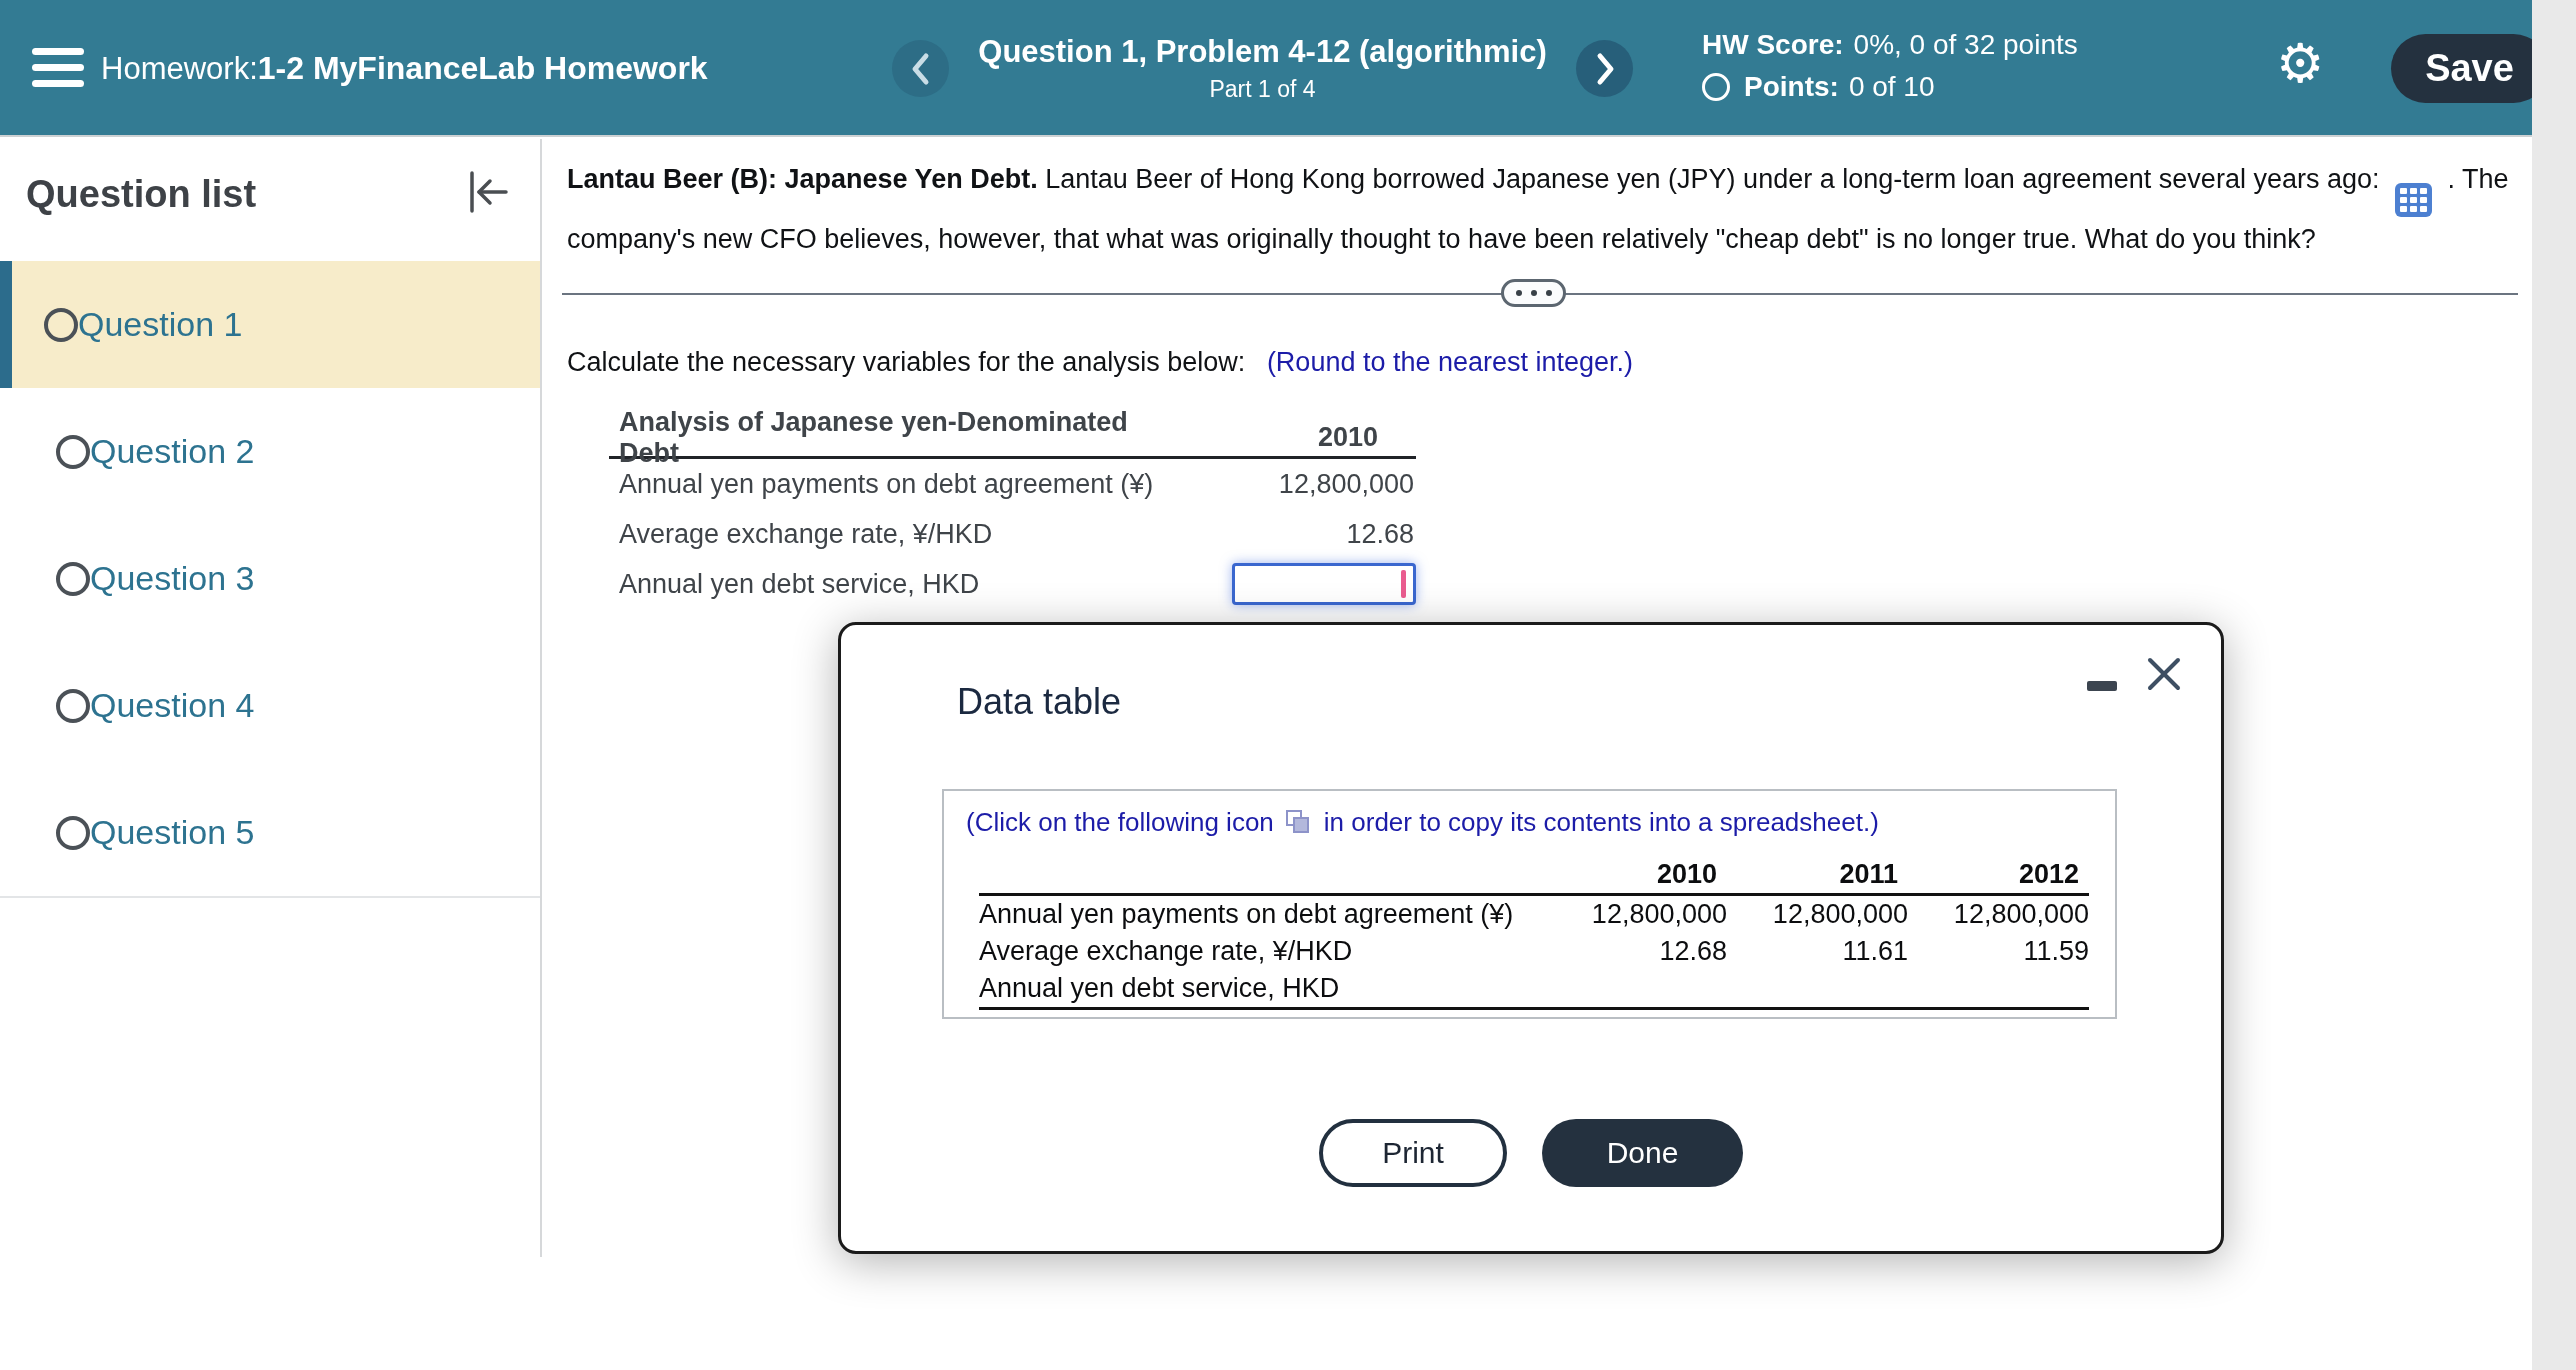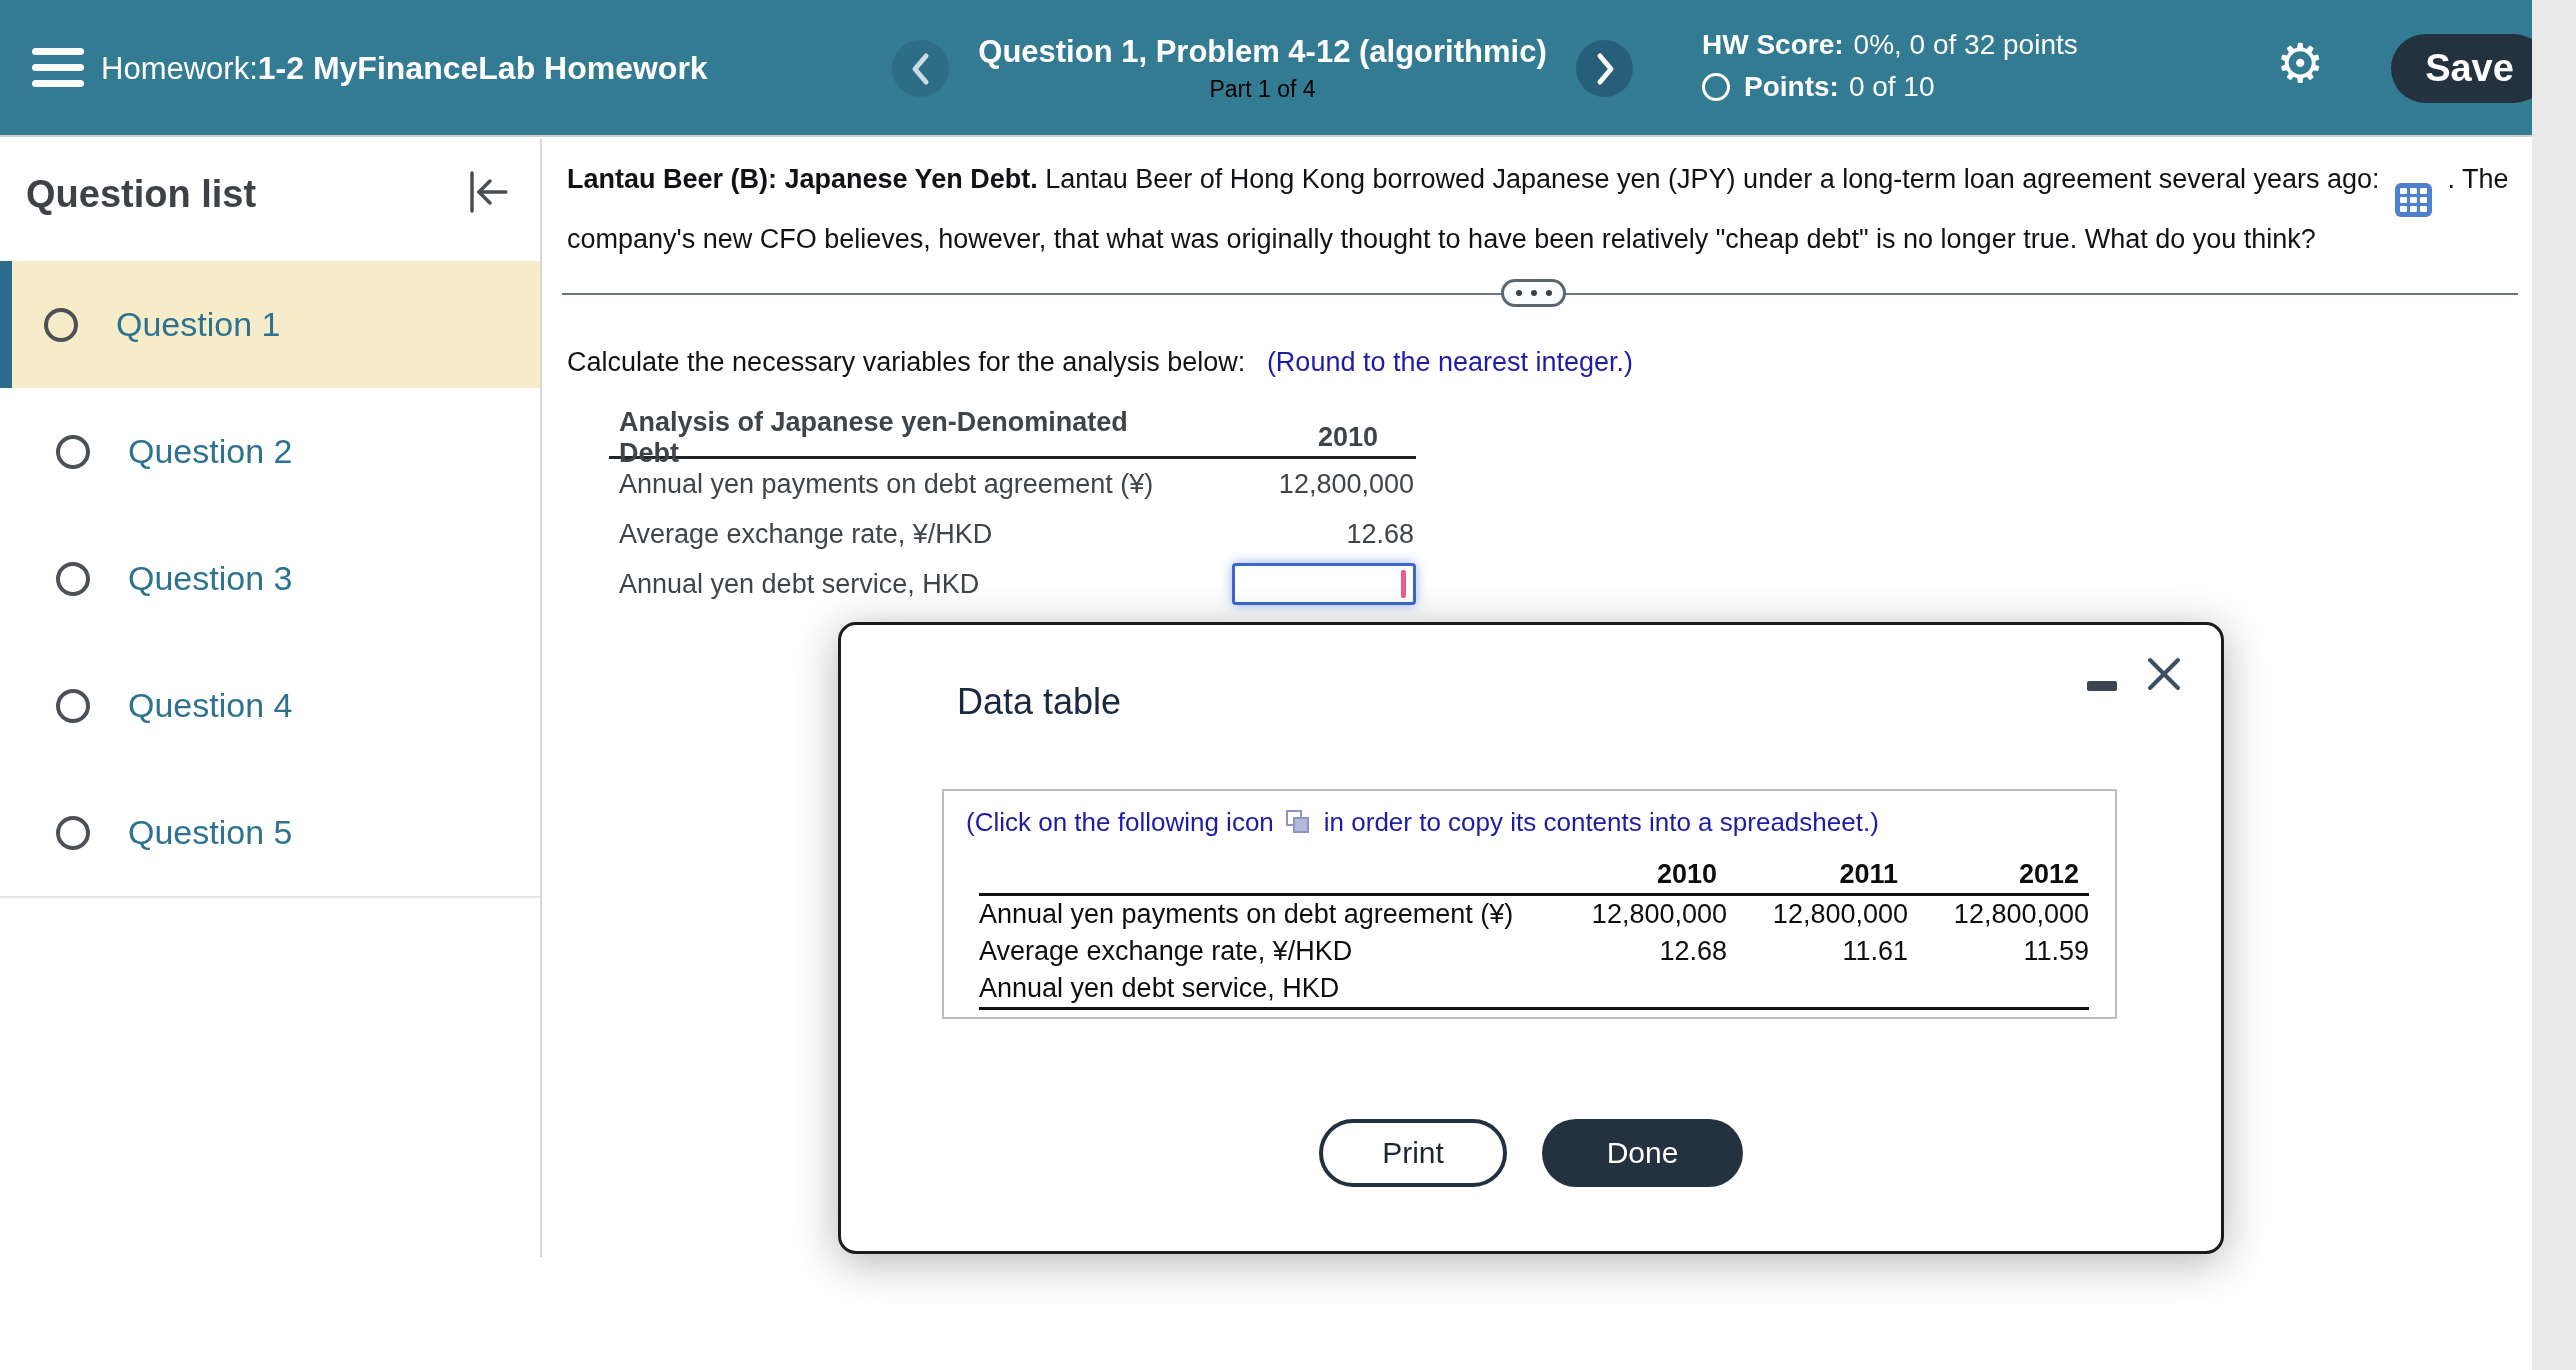--- a/index.html
+++ b/index.html
@@ -12,34 +12,34 @@
   .burger { position:absolute; left:32px; top:48px; width:52px; height:42px; cursor:pointer; }
   .burger i { display:block; height:7px; background:#ffffff; border-radius:4px; margin-bottom:9px; }
   .hw-title { position:absolute; left:101px; top:0; height:137px; display:flex; align-items:center; color:#ffffff; font-size:31px; }
   .hw-title b { margin-left:0; font-size:32px; }
   .center-group { position:absolute; left:892px; top:0; height:137px; display:flex; align-items:center; gap:26px; }
   .nav-circle { width:57px; height:57px; border-radius:50%; display:flex; align-items:center; justify-content:center; cursor:pointer; }
   .nav-prev { background:#2d6d86; }
   .nav-next { background:#275f7a; }
   .q-head { text-align:center; width:575px; }
   .q-head .q-title { color:#ffffff; font-weight:bold; font-size:31px; }
-  .q-head .q-part { color:#000000; font-size:23px; margin-top:6px; }
+  .q-head .q-part { color:#ffffff; font-size:23px; margin-top:6px; }
   .score-block { position:absolute; left:1702px; top:24px; color:#ffffff; font-size:28px; line-height:42px; }
   .score-line { display:flex; align-items:center; }
   .points-circle { width:28px; height:28px; border:3px solid #ffffff; border-radius:50%; margin-right:14px; flex:0 0 auto; }
   .score-line b { margin-right:10px; }
   .gear { position:absolute; left:2276px; top:36px; font-size:54px; color:#ffffff; line-height:1; cursor:pointer; }
   .save-btn { position:absolute; left:2391px; top:34px; width:157px; height:69px; border-radius:36px; background:#24313f; color:#ffffff; font-weight:bold; font-size:38px; border:none; cursor:pointer; font-family:inherit; }
 
   
   .sidebar { position:absolute; top:139px; left:0; width:542px; height:1118px; background:#ffffff; border-right:2px solid #d6d8da; }
   .sidebar-head { position:relative; height:122px; }
   .sidebar-title { position:absolute; left:26px; top:34px; font-size:38px; font-weight:bold; color:#3e4247; }
   .collapse-btn { position:absolute; left:466px; top:30px; width:46px; height:46px; cursor:pointer; }
-  .q-item { height:127px; display:flex; align-items:center; padding-left:44px; gap:38px; cursor:pointer; border-left:12px solid transparent; }
+  .q-item { height:127px; display:flex; align-items:center; padding-left:44px; cursor:pointer; border-left:12px solid transparent; }
   .q-item.active { background:#f7ecca; border-left-color:#2c6c8c; padding-left:32px; }
   .q-radio { width:34px; height:34px; border:4px solid #4b5157; border-radius:50%; flex:0 0 auto; }
   .q-label { font-size:34px; color:#2d7390; }
   .qlist-divider { border-top:2px solid #e3e5e7; margin-top:0; }
 
   
   .main { position:absolute; left:544px; top:139px; right:0; bottom:114px; background:#ffffff; }
   .problem { position:absolute; left:23px; top:18px; right:22px; font-size:27px; line-height:44px; color:#101215; }
   .problem b { font-size:27px; }
   .sheet-icon { display:inline-grid; grid-template-columns:repeat(3,7px); grid-gap:3px; background:#4d80d1; padding:5px; border-radius:6px; vertical-align:-6px; margin:0 8px; cursor:pointer; }

